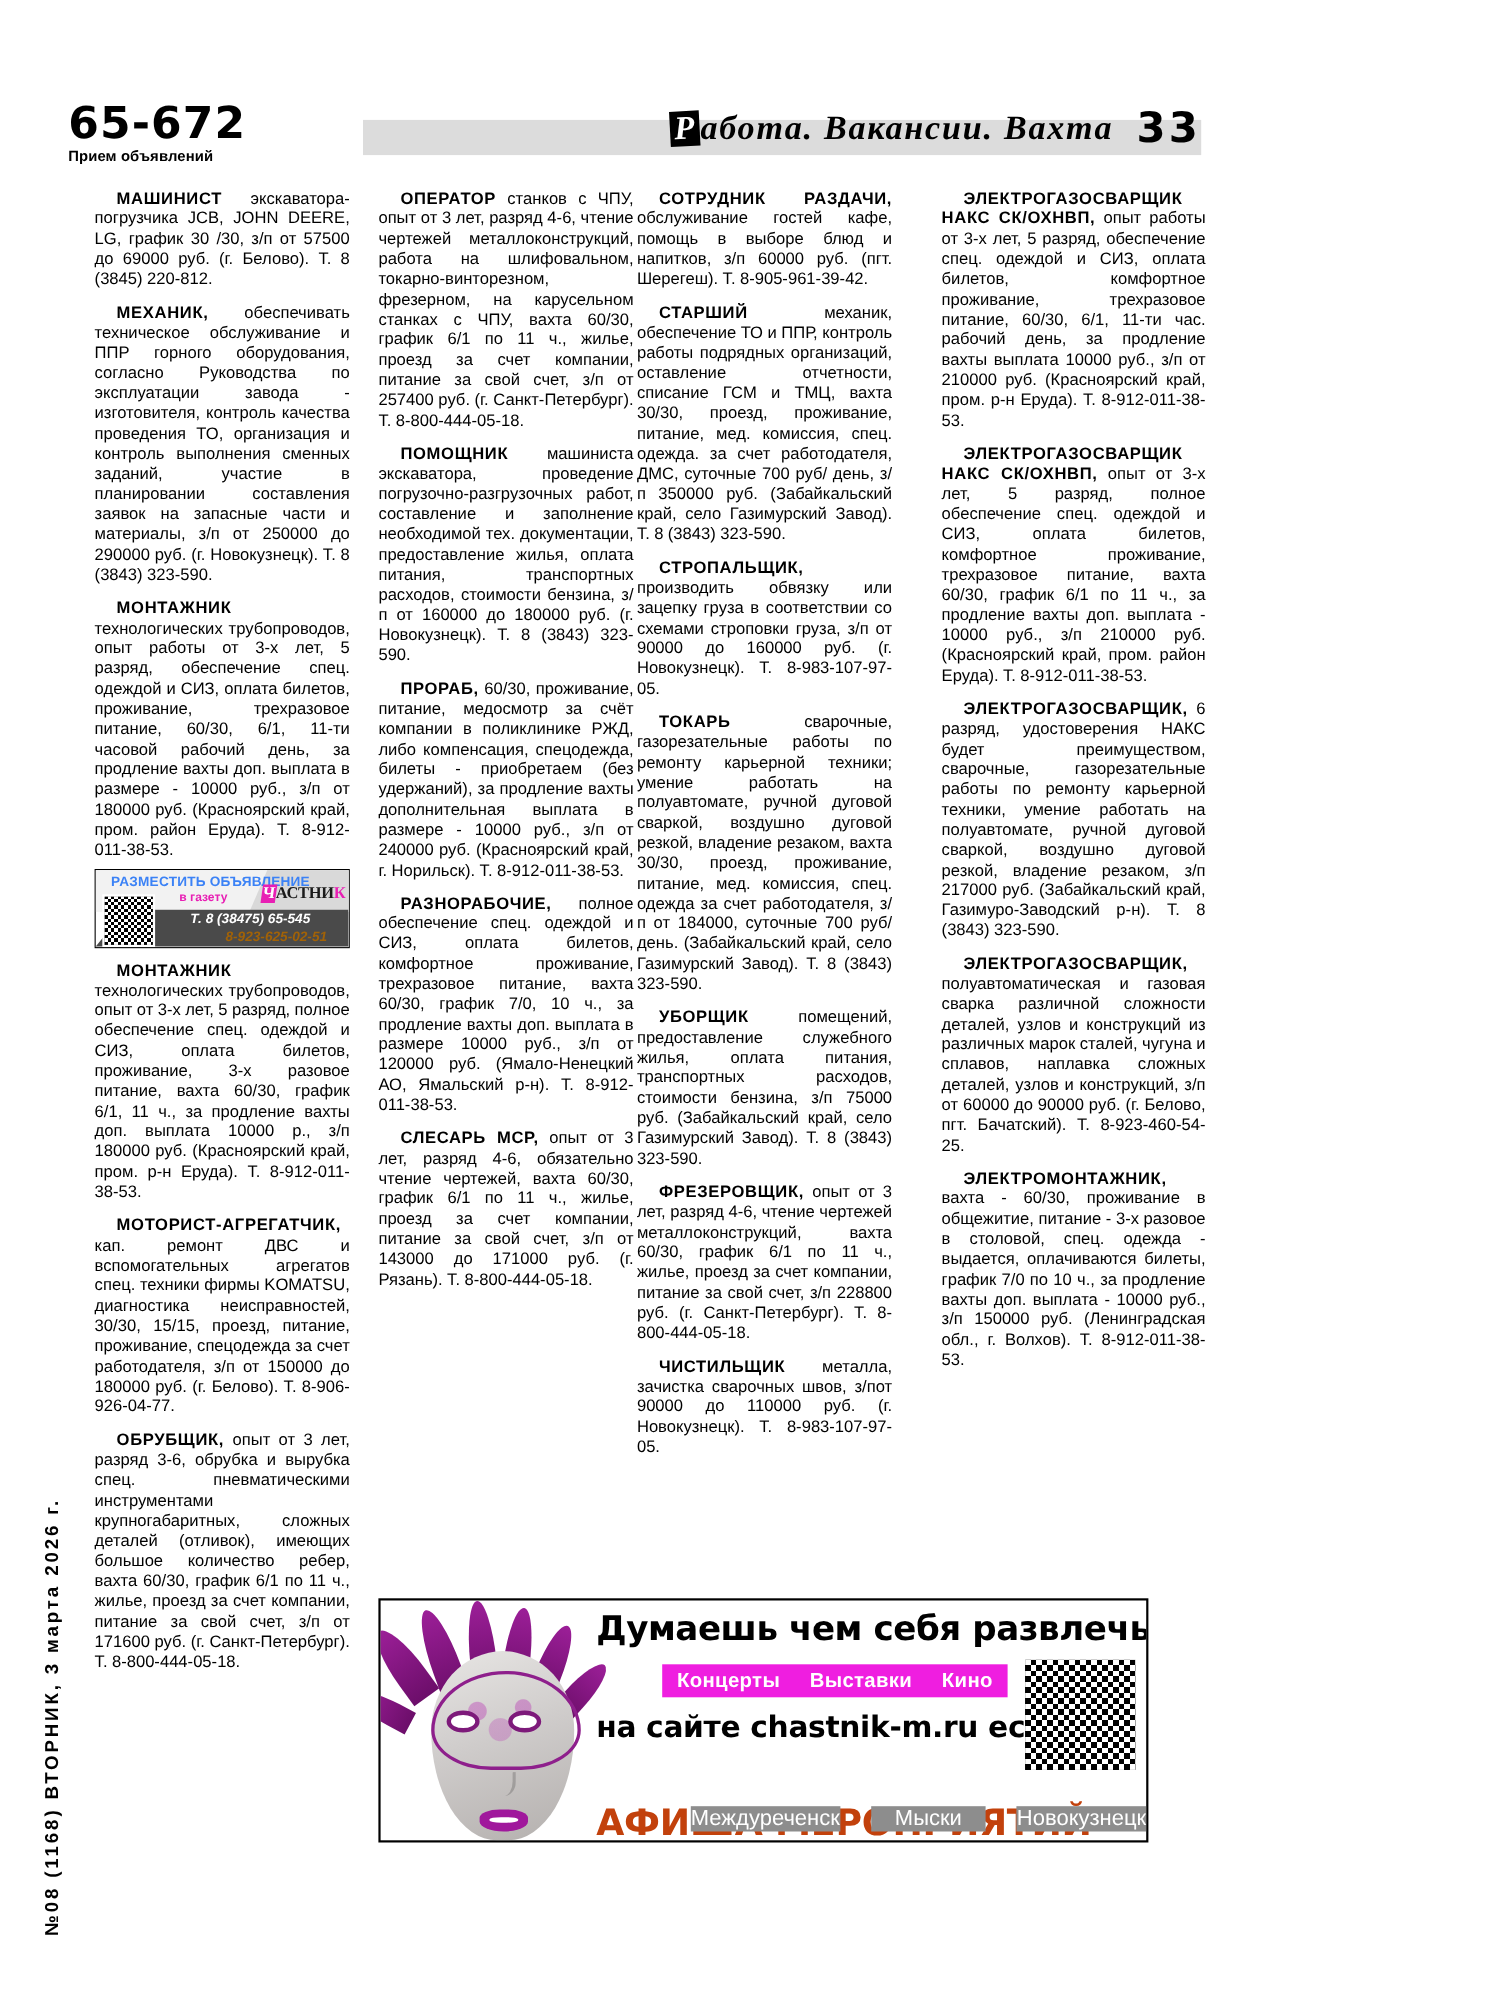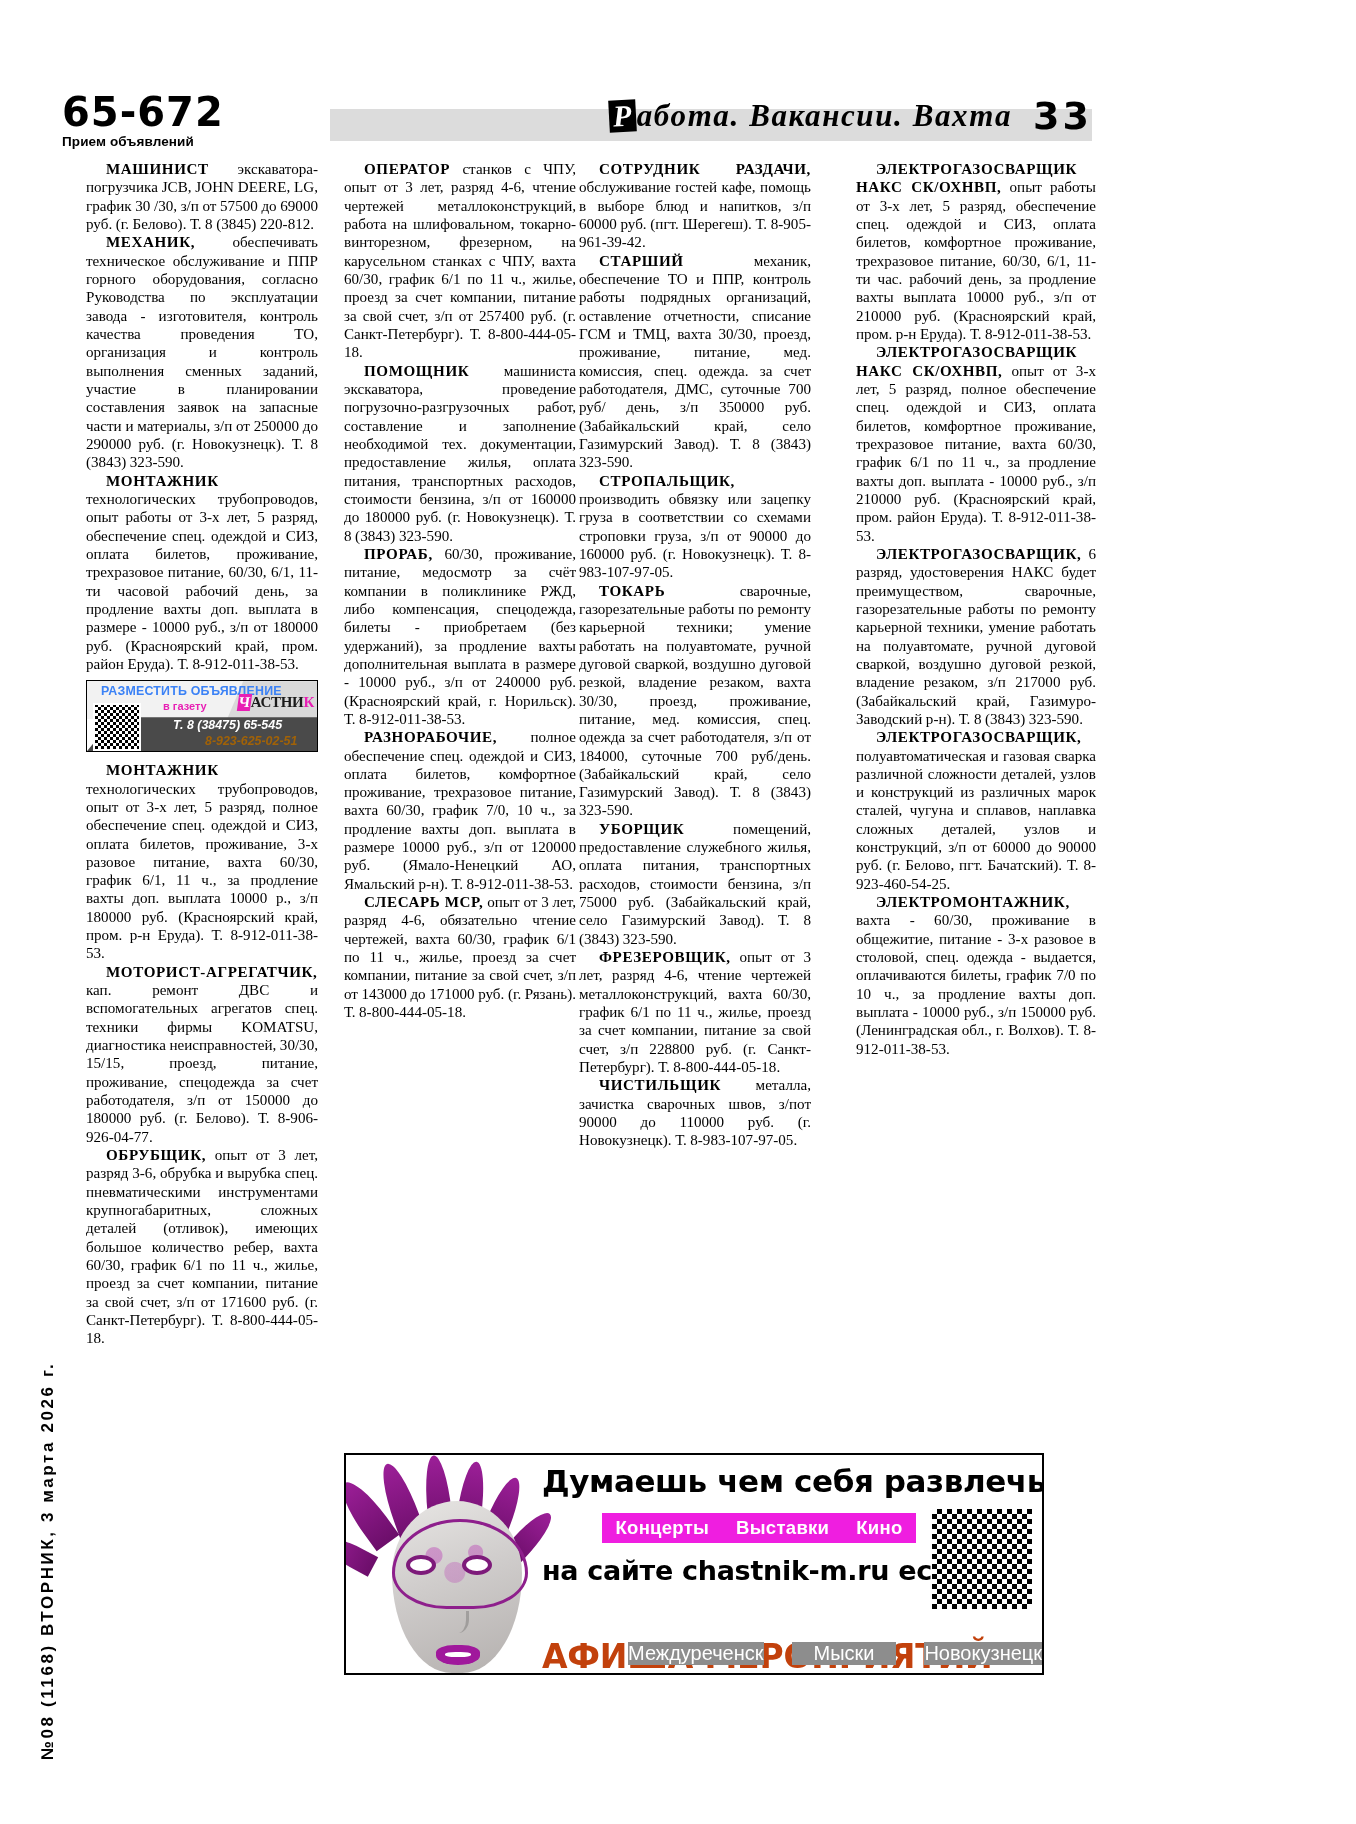--- a/index.html
+++ b/index.html
@@ -121,27 +121,27 @@
     position: absolute;
     top: 0;
     width: 232px;
   }
   .col1 { left: 0px; }
   .col2 { left: 258px; }
   .col3 { left: 493px; }
   .col4 { left: 770px; width: 240px; }
 
   .ad {
-    font-family: Liberation Serif, serif;
+    font-family: Liberation Sans, sans-serif;
     font-size: 15.1px;
     line-height: 1.215;
     text-align: justify;
     text-justify: inter-word;
     text-indent: 20px;
-    margin: 0 0 0 0;
+    margin: 12px 0 0 0;
     hyphens: manual;
     word-spacing: -0.2px;
   }
   .ad b {
     font-weight: 700;
     letter-spacing: 0.6px;
   }
 
   
   .banner-small {

